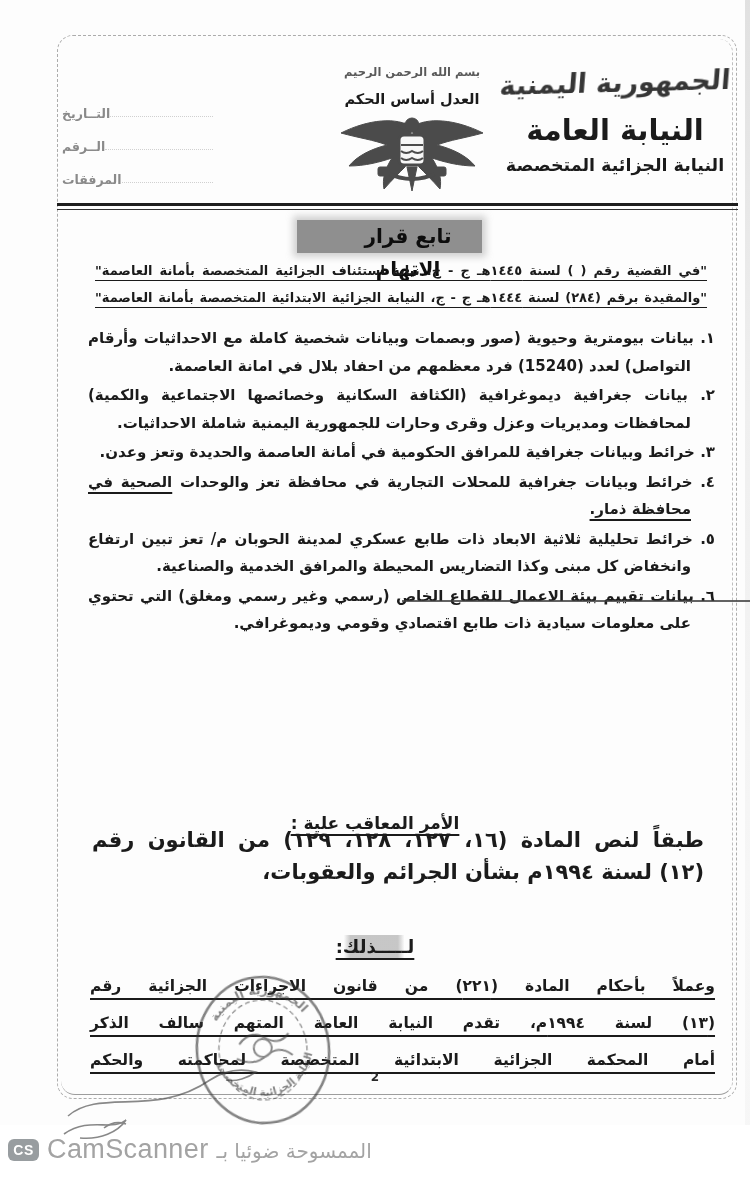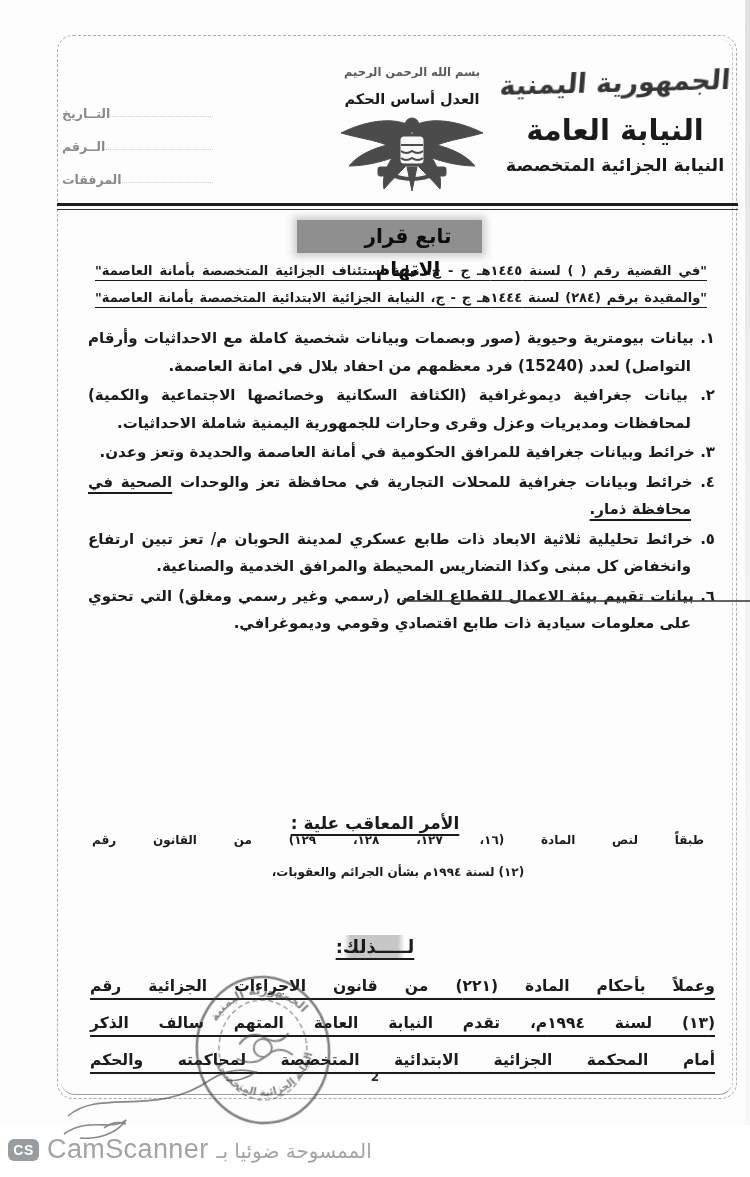--- a/index.html
+++ b/index.html
@@ -46,23 +46,23 @@
   .list{position:absolute;top:325px;left:88px;width:627px;direction:rtl;
     font-size:15px;font-weight:700;line-height:27.5px;filter:blur(.3px);}
   .item{margin:0 0 2px;text-align:justify;padding-right:24px;text-indent:-24px;}
   .item .u{text-decoration:underline;text-decoration-thickness:1.5px;text-underline-offset:5px;}
   
   .sec-head{position:absolute;left:0;right:0;text-align:center;direction:rtl;
     font-weight:800;text-decoration:underline;text-decoration-thickness:1.6px;
     text-underline-offset:5px;filter:blur(.3px);}
   #punish-head{top:813px;font-size:17px;}
   #punish-par{position:absolute;top:824px;left:92px;width:612px;direction:rtl;
-    font-size:12px;font-weight:700;line-height:32px;filter:blur(.3px);}
+    font-size:21px;font-weight:700;line-height:32px;filter:blur(.3px);}
   #punish-par .jl{text-align:justify;text-align-last:justify;}
-  #punish-par .cl{text-align:center;}
+  #punish-par .cl{text-align:right;}
   #therefore-head{top:936px;font-size:18px;}
   #therefore-head .smudge{background:linear-gradient(90deg,rgba(145,145,145,0) 0 12%,
     rgba(145,145,145,.5) 20% 78%,rgba(145,145,145,0) 86%);padding:1px 2px;}
   #therefore-par{position:absolute;top:968px;left:90px;width:625px;direction:rtl;
     font-size:15.5px;font-weight:700;line-height:37px;}
   .t-line{text-align:justify;text-align-last:justify;text-decoration:underline;
     text-decoration-thickness:2px;text-underline-offset:7px;filter:blur(.3px);}
   .page-num{position:absolute;top:1070px;left:0;right:0;text-align:center;
     font-size:12px;font-weight:700;color:#2a2a2a;}
   .stray-line{position:absolute;left:402px;top:600px;width:348px;height:1.7px;

